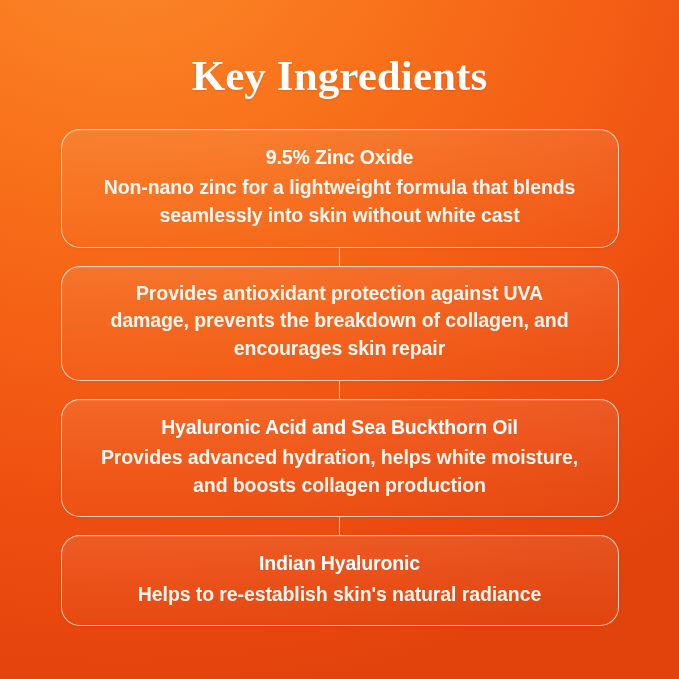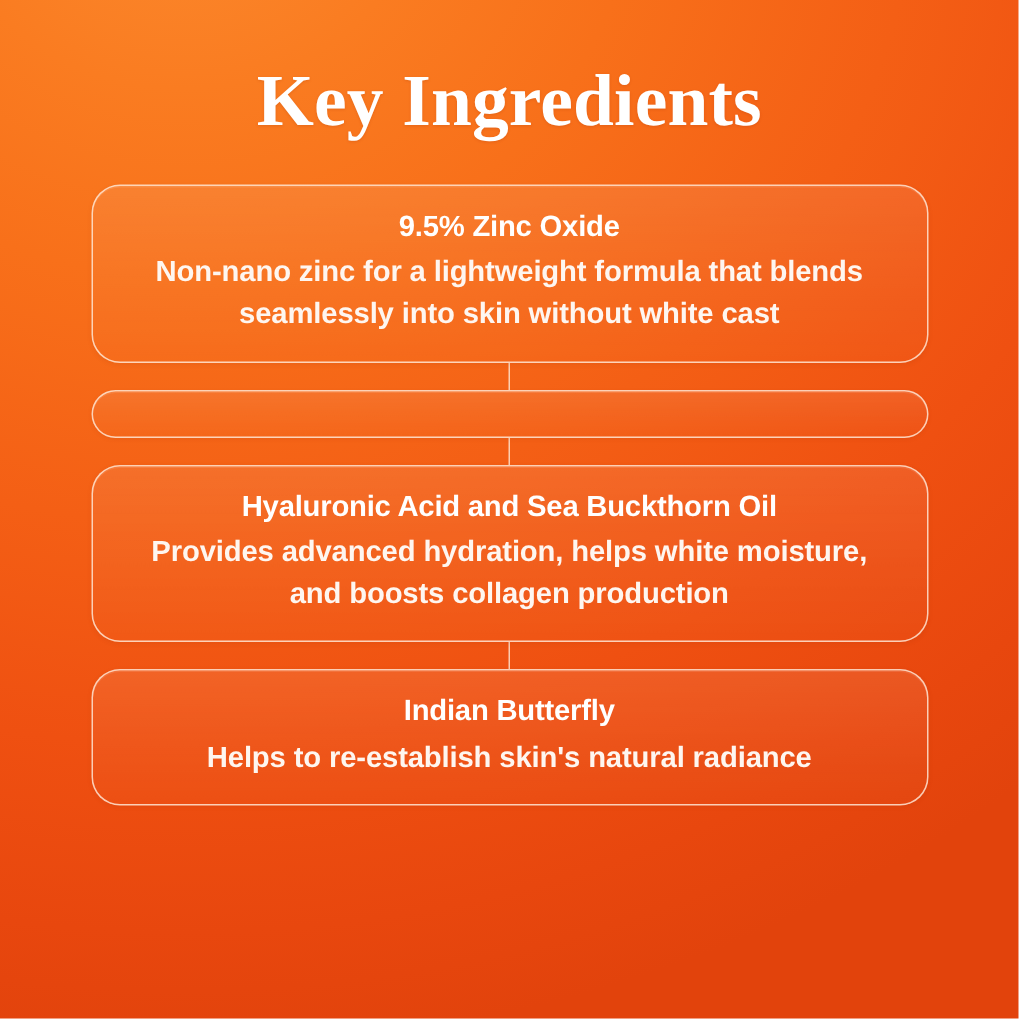--- a/index.html
+++ b/index.html
@@ -30,26 +30,26 @@
     width:679px; height:679px;
     display:flex;
     flex-direction:column;
     align-items:center;
   }
 
   
   .title {
     font-family:"Liberation Serif", "DejaVu Serif", serif;
     font-weight:700;
-    font-size:49px;
+    font-size:43px;
     line-height:1;
     color:#FFFFFF;
     letter-spacing:0.1px;
     text-align:right;
-    margin-top:42px;
+    margin-top:54px;
     text-shadow:0 1px 2px rgba(140,40,0,0.18);
   }
 
   
   .stack {
     position:relative;
     width:558px;
     margin-top:32px;
     display:flex;
     flex-direction:column;
@@ -116,30 +116,31 @@
   <div class="stack">
 
     <div class="card card-1">
       <div class="card-title">9.5% Zinc Oxide</div>
       <div class="card-body">Non-nano zinc for a lightweight formula that blends seamlessly into skin without white cast</div>
     </div>
 
     <div class="connector"></div>
 
     <div class="card card-2">
+      <div class="card-body">Provides antioxidant protection against UVA damage, prevents the breakdown of collagen, and encourages skin repair</div>
     </div>
 
     <div class="connector"></div>
 
     <div class="card card-3">
       <div class="card-title">Hyaluronic Acid and Sea Buckthorn Oil</div>
       <div class="card-body">Provides advanced hydration, helps white moisture, and boosts collagen production</div>
     </div>
 
     <div class="connector"></div>
 
     <div class="card card-4">
-      <div class="card-title">Indian Butterfly</div>
+      <div class="card-title">Indian Hyaluronic</div>
       <div class="card-body">Helps to re-establish skin's natural radiance</div>
     </div>
 
   </div>
 </div>
 
 </body></html>

